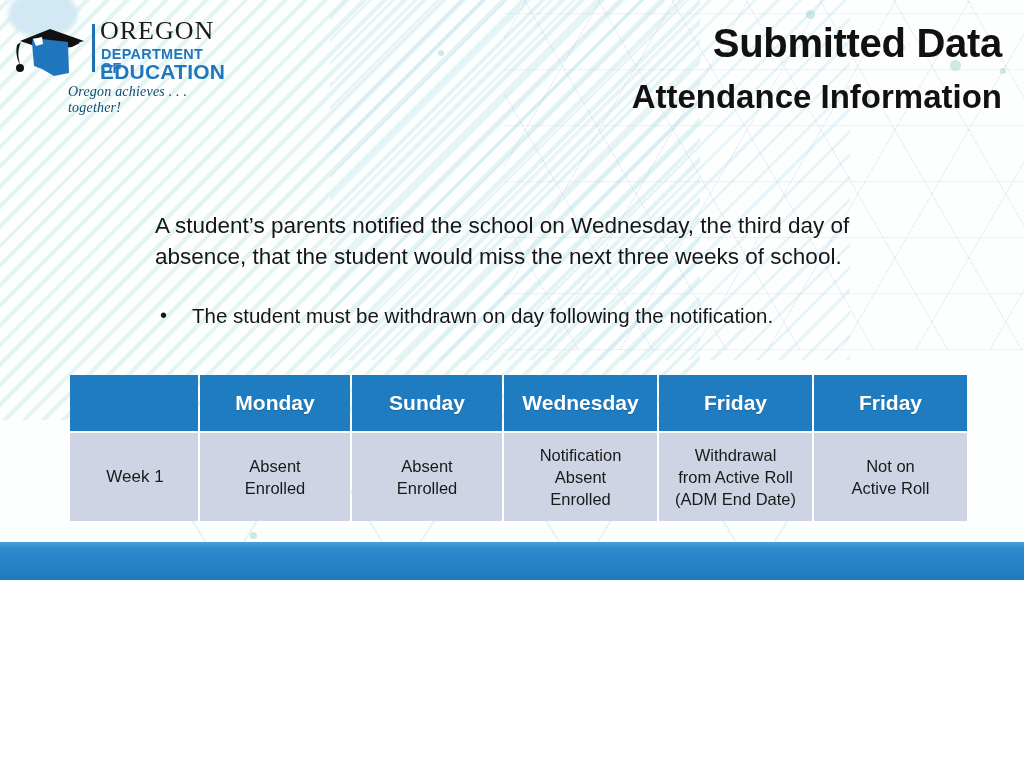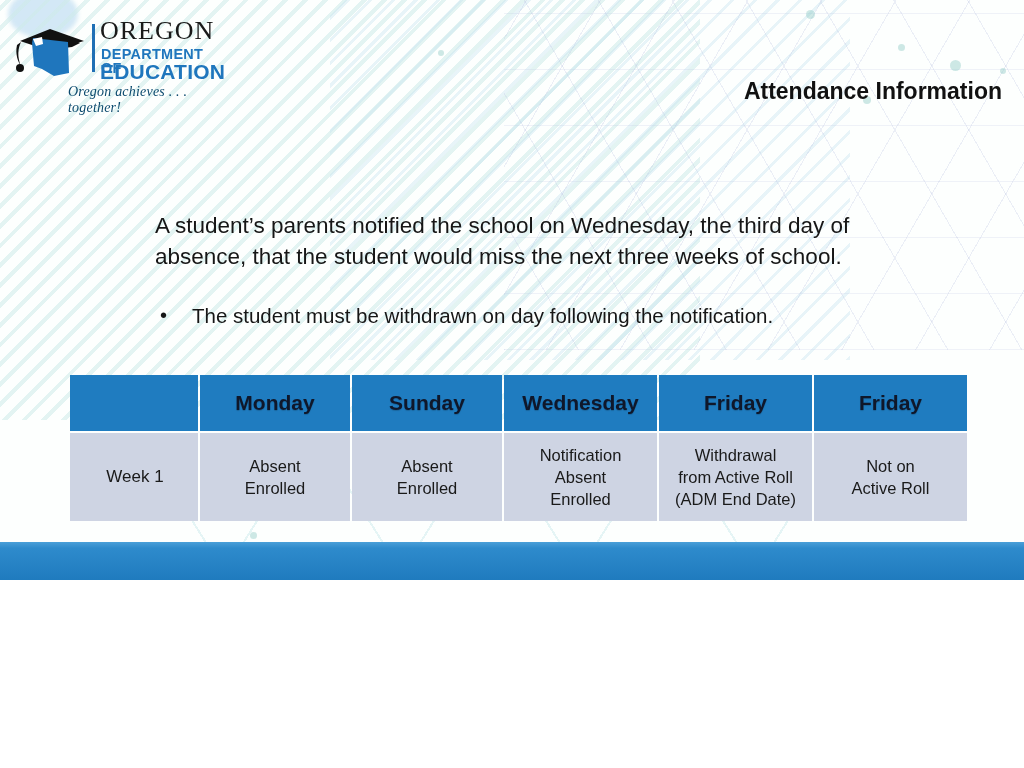--- a/index.html
+++ b/index.html
@@ -191,21 +191,21 @@
     font-weight: bold;
     color: #111111;
     letter-spacing: -0.3px;
     line-height: 1;
     text-align: right;
   }
   .header-subtitle {
     position: absolute;
     right: 22px;
     top: 80px;
-    font-size: 23px;
+    font-size: 33px;
     font-weight: bold;
     color: #111111;
     line-height: 1;
     text-align: right;
   }
 
   
   .content-heading {
     position: absolute;
     left: 0;
@@ -251,21 +251,21 @@
   }
   table.sched {
     border-collapse: separate;
     border-spacing: 2px 2px;
     width: 896px;
     table-layout: fixed;
     margin: -2px;
   }
   table.sched th {
     background: #1f7cc0;
-    color: #0f172a;
+    color: #ffffff;
     font-size: 21px;
     font-weight: bold;
     height: 56px;
     text-align: center;
     vertical-align: middle;
     padding: 0 4px;
     text-shadow: 0 1px 1px rgba(0,0,0,0.18);
   }
   table.sched th.blank-head {
     color: transparent;
@@ -331,20 +331,21 @@
         <path d="M21 15 L30 13 L31 20 L24 22 Z" fill="#ffffff"></path>
       </svg>
     </div>
     <div class="logo-divider"></div>
     <div class="logo-oregon">OREGON</div>
     <div class="logo-dept">DEPARTMENT OF</div>
     <div class="logo-edu">EDUCATION</div>
     <div class="logo-tagline">Oregon achieves . . . together!</div>
   </div>
 
+  <div class="header-title">Submitted Data</div>
   <div class="header-subtitle">Attendance Information</div>
 
   <div class="body-text">A student’s parents notified the school on Wednesday, the third day of absence, that the student would miss the next three weeks of school.</div>
   <div class="bullet-row">
     <span class="bullet-dot">•</span>
     <span>The student must be withdrawn on day following the notification.</span>
   </div>
 
   <div class="table-wrap">
     <table class="sched">

